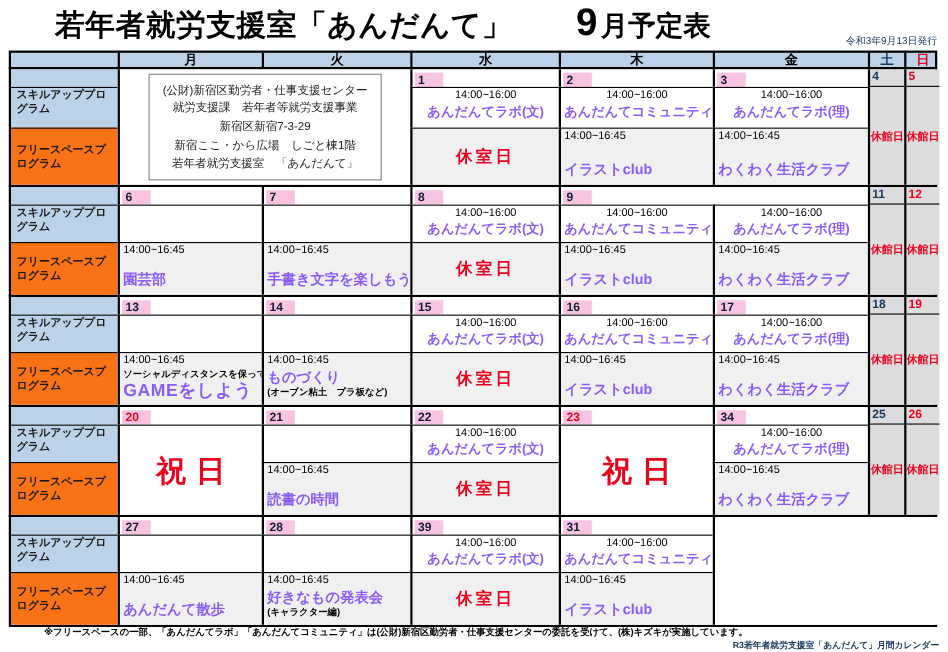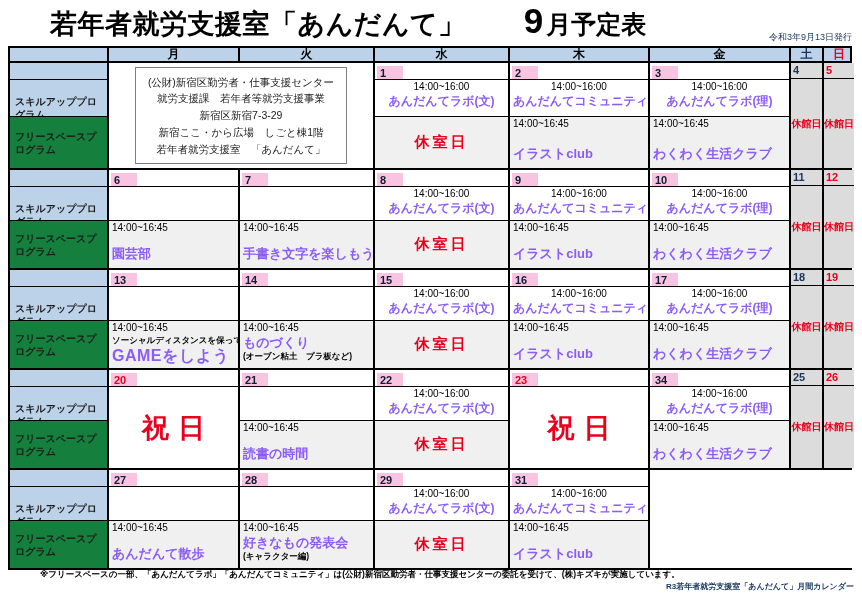--- a/index.html
+++ b/index.html
@@ -33,22 +33,22 @@
   .cl{box-sizing:border-box;position:relative;overflow:hidden;min-width:0;}
   .vb{border-left:2px solid #000;}
   .ht{border-top:1px solid #000;}
   .g1{grid-column:1}.g2{grid-column:2}.g3{grid-column:3}.g4{grid-column:4}
   .g5{grid-column:5}.g6{grid-column:6}.g7{grid-column:7}.g8{grid-column:8}
   .g23{grid-column:2/4}.g68{grid-column:6/9}
   .ra{grid-row:1}.rb{grid-row:2}.rc{grid-row:3}.rbc{grid-row:2/4}.rall{grid-row:1/4}
 
   
   .labstrip{background:#bcd2e8;}
-  .lab{background:#bcd2e8;font-weight:bold;font-size:10px;line-height:1.3;padding:15px 5px;color:#1a1a1a;}
-  .lab.white{background:#15803d;display:flex;flex-direction:column;justify-content:center;}
+  .lab{background:#bcd2e8;font-weight:bold;font-size:10px;line-height:1.3;padding:0 5px;color:#1a1a1a;}
+  .lab.white{background:#f97316;display:flex;flex-direction:column;justify-content:center;}
 
   
   .dt{background:#fff;}
   .chip{display:inline-block;background:#f8c4e2;min-width:26px;height:15px;line-height:14px;
     margin-left:2px;padding:0 4px 0 3px;box-sizing:border-box;
     font-weight:bold;font-size:11px;color:#121c33;}
   .chip.red{color:#e8001c;}
 
   
   .sk{background:#fff;padding:1px 3px;text-align:center;}
@@ -210,21 +210,20 @@
       <div class="time">14:00~16:00</div>
       <div class="ev">あんだんてコミュニティ</div>
     </div>
     <div class="cl vb ht fr g5 rc">
       <div class="time">14:00~16:45</div>
       <div class="evgrp">
           <div class="ev">イラストclub</div>
         </div>
     </div>
 
-    <div class="cl vb dt g6 ra"><span class="chip">10</span></div>
     <div class="cl vb ht sk g6 rb">
       <div class="time">14:00~16:00</div>
       <div class="ev">あんだんてラボ(理)</div>
     </div>
     <div class="cl vb ht fr g6 rc">
       <div class="time">14:00~16:45</div>
       <div class="evgrp">
           <div class="ev">わくわく生活クラブ</div>
         </div>
     </div>
@@ -379,21 +378,21 @@
     <div class="cl vb dt g3 ra"><span class="chip">28</span></div>
     <div class="cl vb ht sk g3 rb"></div>
     <div class="cl vb ht fr g3 rc">
       <div class="time">14:00~16:45</div>
       <div class="evgrp">
         <div class="ev">好きなもの発表会</div>
         <div class="sub">(キャラクター編)</div>
       </div>
     </div>
 
-    <div class="cl vb dt g4 ra"><span class="chip">29</span></div>
+    <div class="cl vb dt g4 ra"><span class="chip">39</span></div>
     <div class="cl vb ht sk g4 rb">
       <div class="time">14:00~16:00</div>
       <div class="ev">あんだんてラボ(文)</div>
     </div>
     <div class="cl vb ht closedcell g4 rc">
         <span>休室日</span>
       </div>
 
     <div class="cl vb dt g5 ra"><span class="chip">31</span></div>
     <div class="cl vb ht sk g5 rb">

